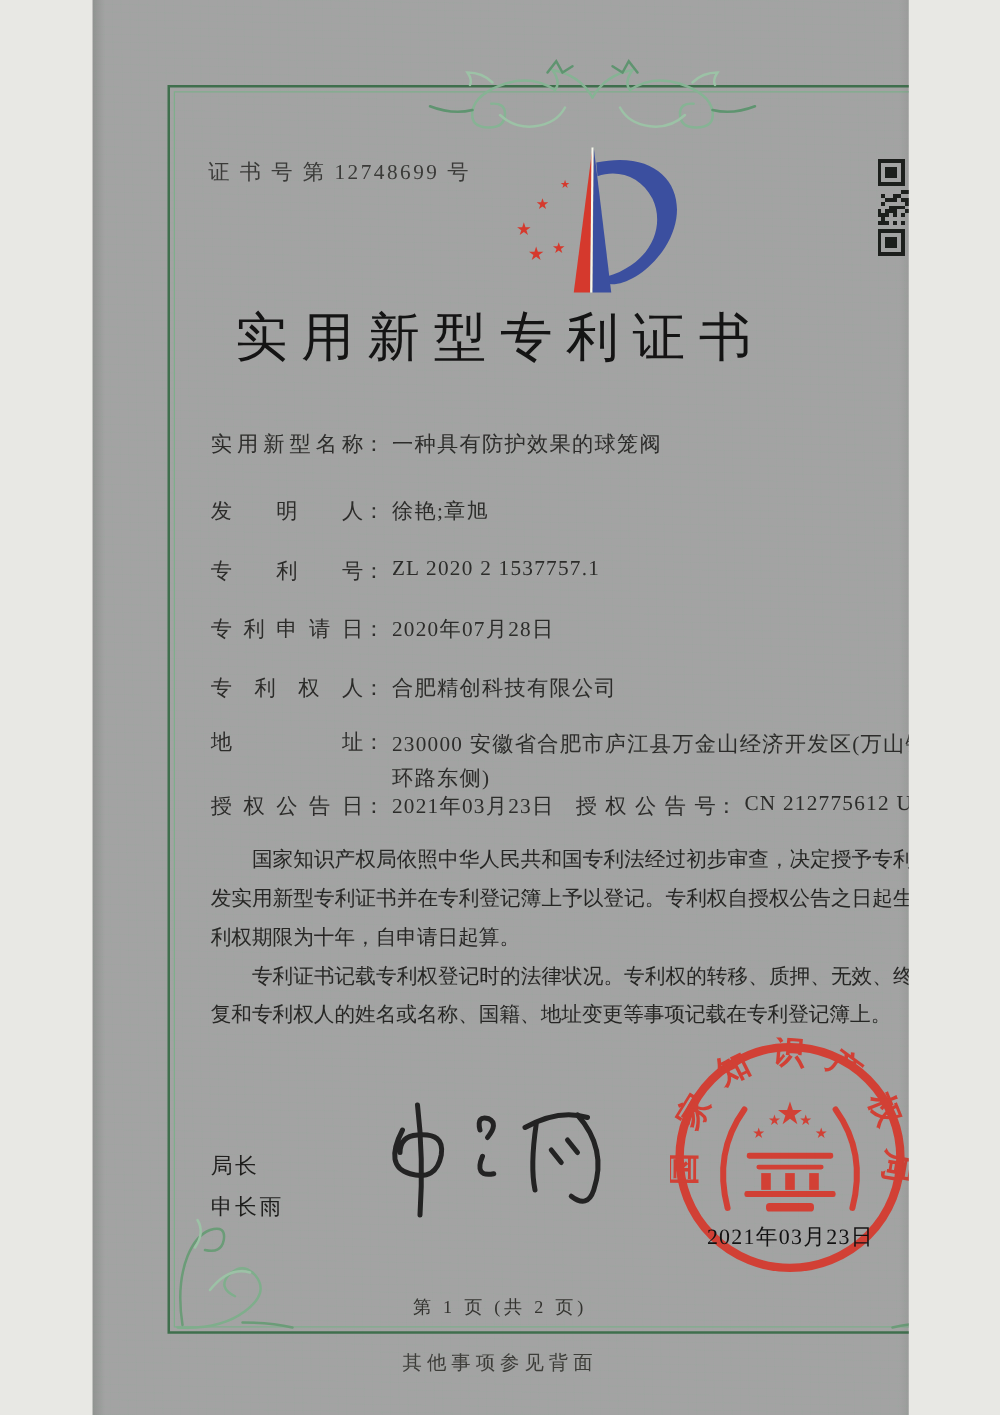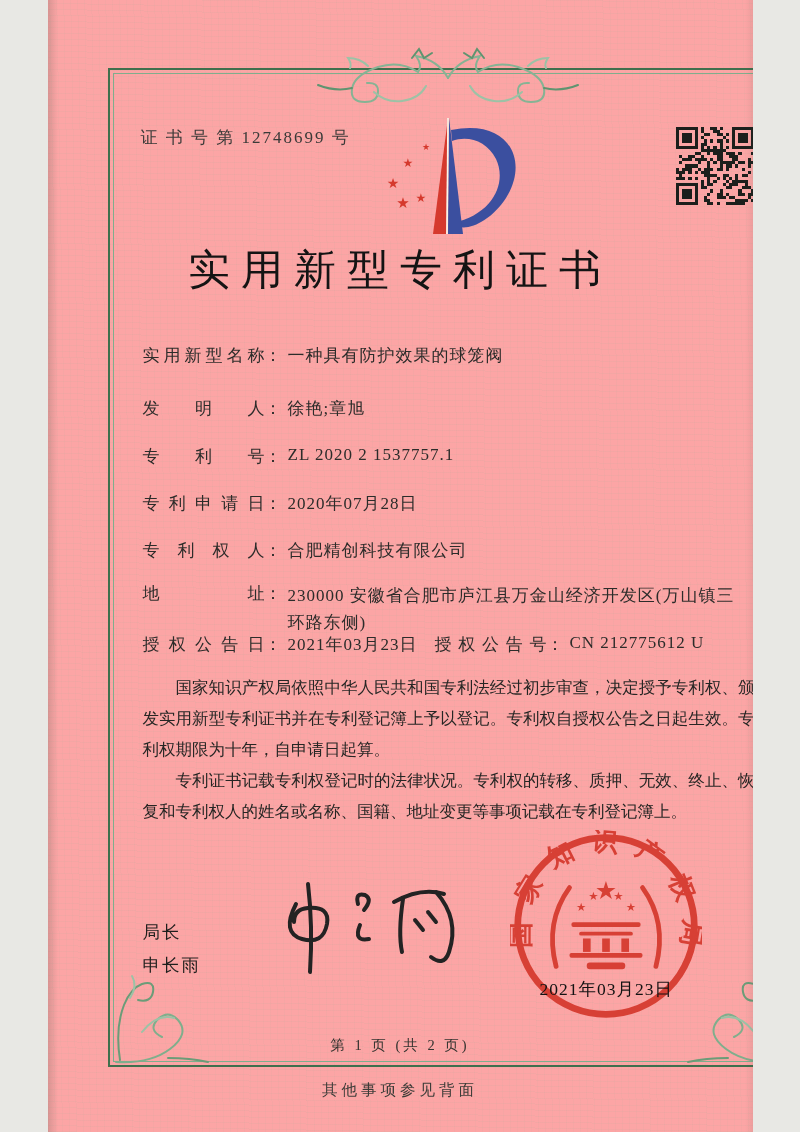--- a/index.html
+++ b/index.html
@@ -1,18 +1,18 @@
 <!DOCTYPE html>
 <html><head>
 <meta charset="utf-8">
 <style>
   html,body{margin:0;padding:0;background:#e8e8e4;}
   .page{
-    position:relative;width:705px;height:1132px;margin:0 auto;
-    background:#fca5a5;overflow:hidden;
+    position:relative;width:653px;height:1132px;margin:0 auto;
+    background:#a3a3a3;overflow:hidden;
     font-family:"Liberation Serif","DejaVu Serif",serif;color:#222;
   }
   
   .page::before{
     content:"";position:absolute;inset:0;pointer-events:none;
     background-image:
       repeating-linear-gradient(1deg, rgba(130,175,145,.07) 0 1px, transparent 1px 6px),
       repeating-linear-gradient(89deg, rgba(130,175,145,.05) 0 1px, transparent 1px 7px);
   }
   

